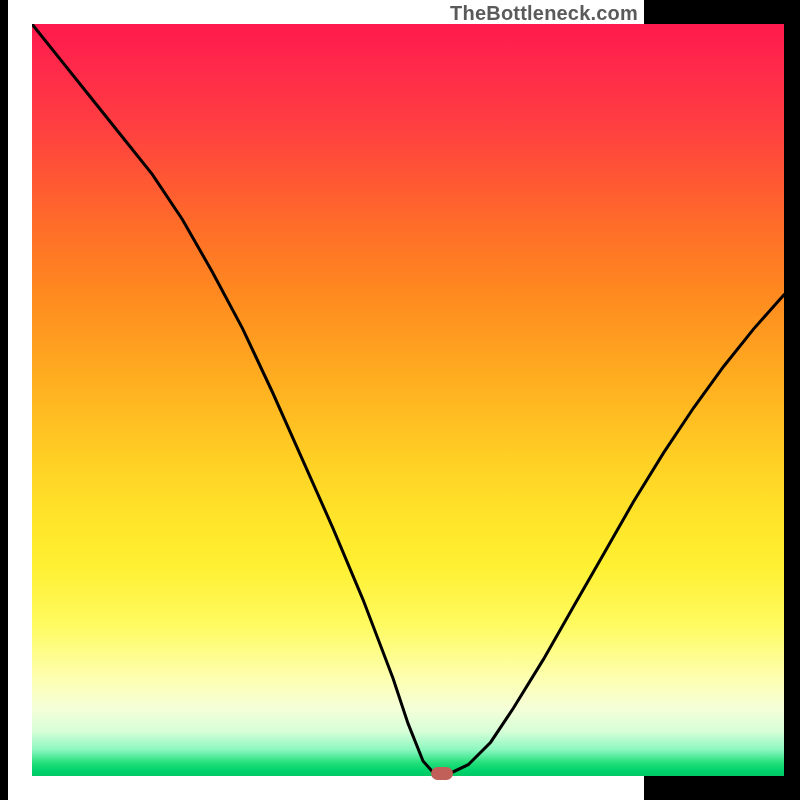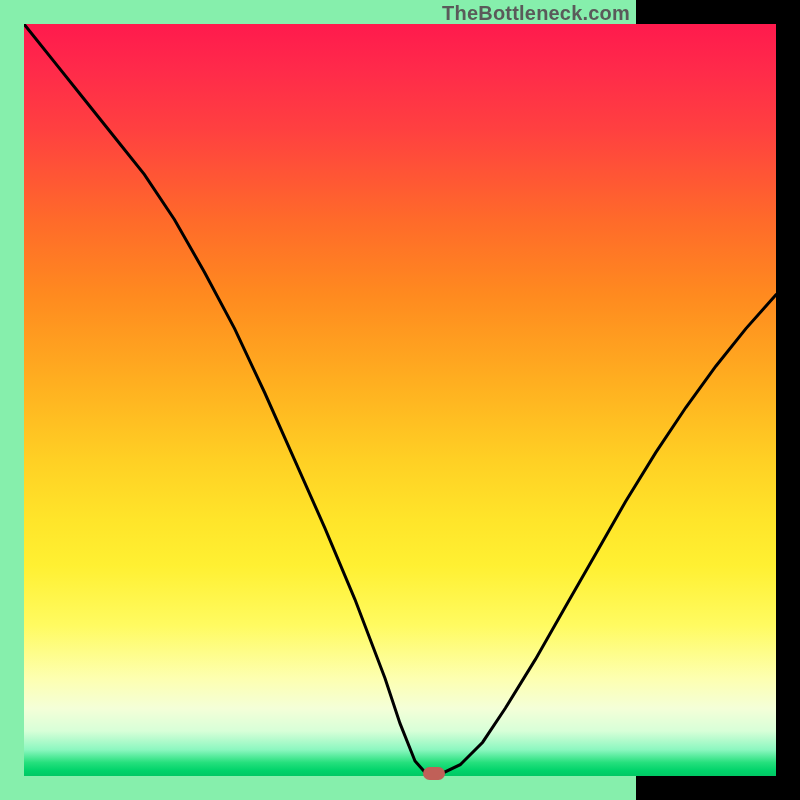--- a/index.html
+++ b/index.html
@@ -5,25 +5,25 @@
   html, body {
     margin: 0;
     padding: 0;
     width: 800px;
     height: 800px;
     background: #000;
     overflow: hidden;
   }
   .frame {
     position: absolute;
-    left: 0;
+    left: 8px;
     top: 0;
     width: 636px;
     height: 800px;
-    background: #86efac;
+    background: #ffffff;
   }
   .plot-area {
     position: absolute;
     left: 24px;
     top: 24px;
     width: 752px;
     height: 752px;
     background: linear-gradient(to bottom,
       #ff1a4d 0%,
       #ff2a4a 6%,

